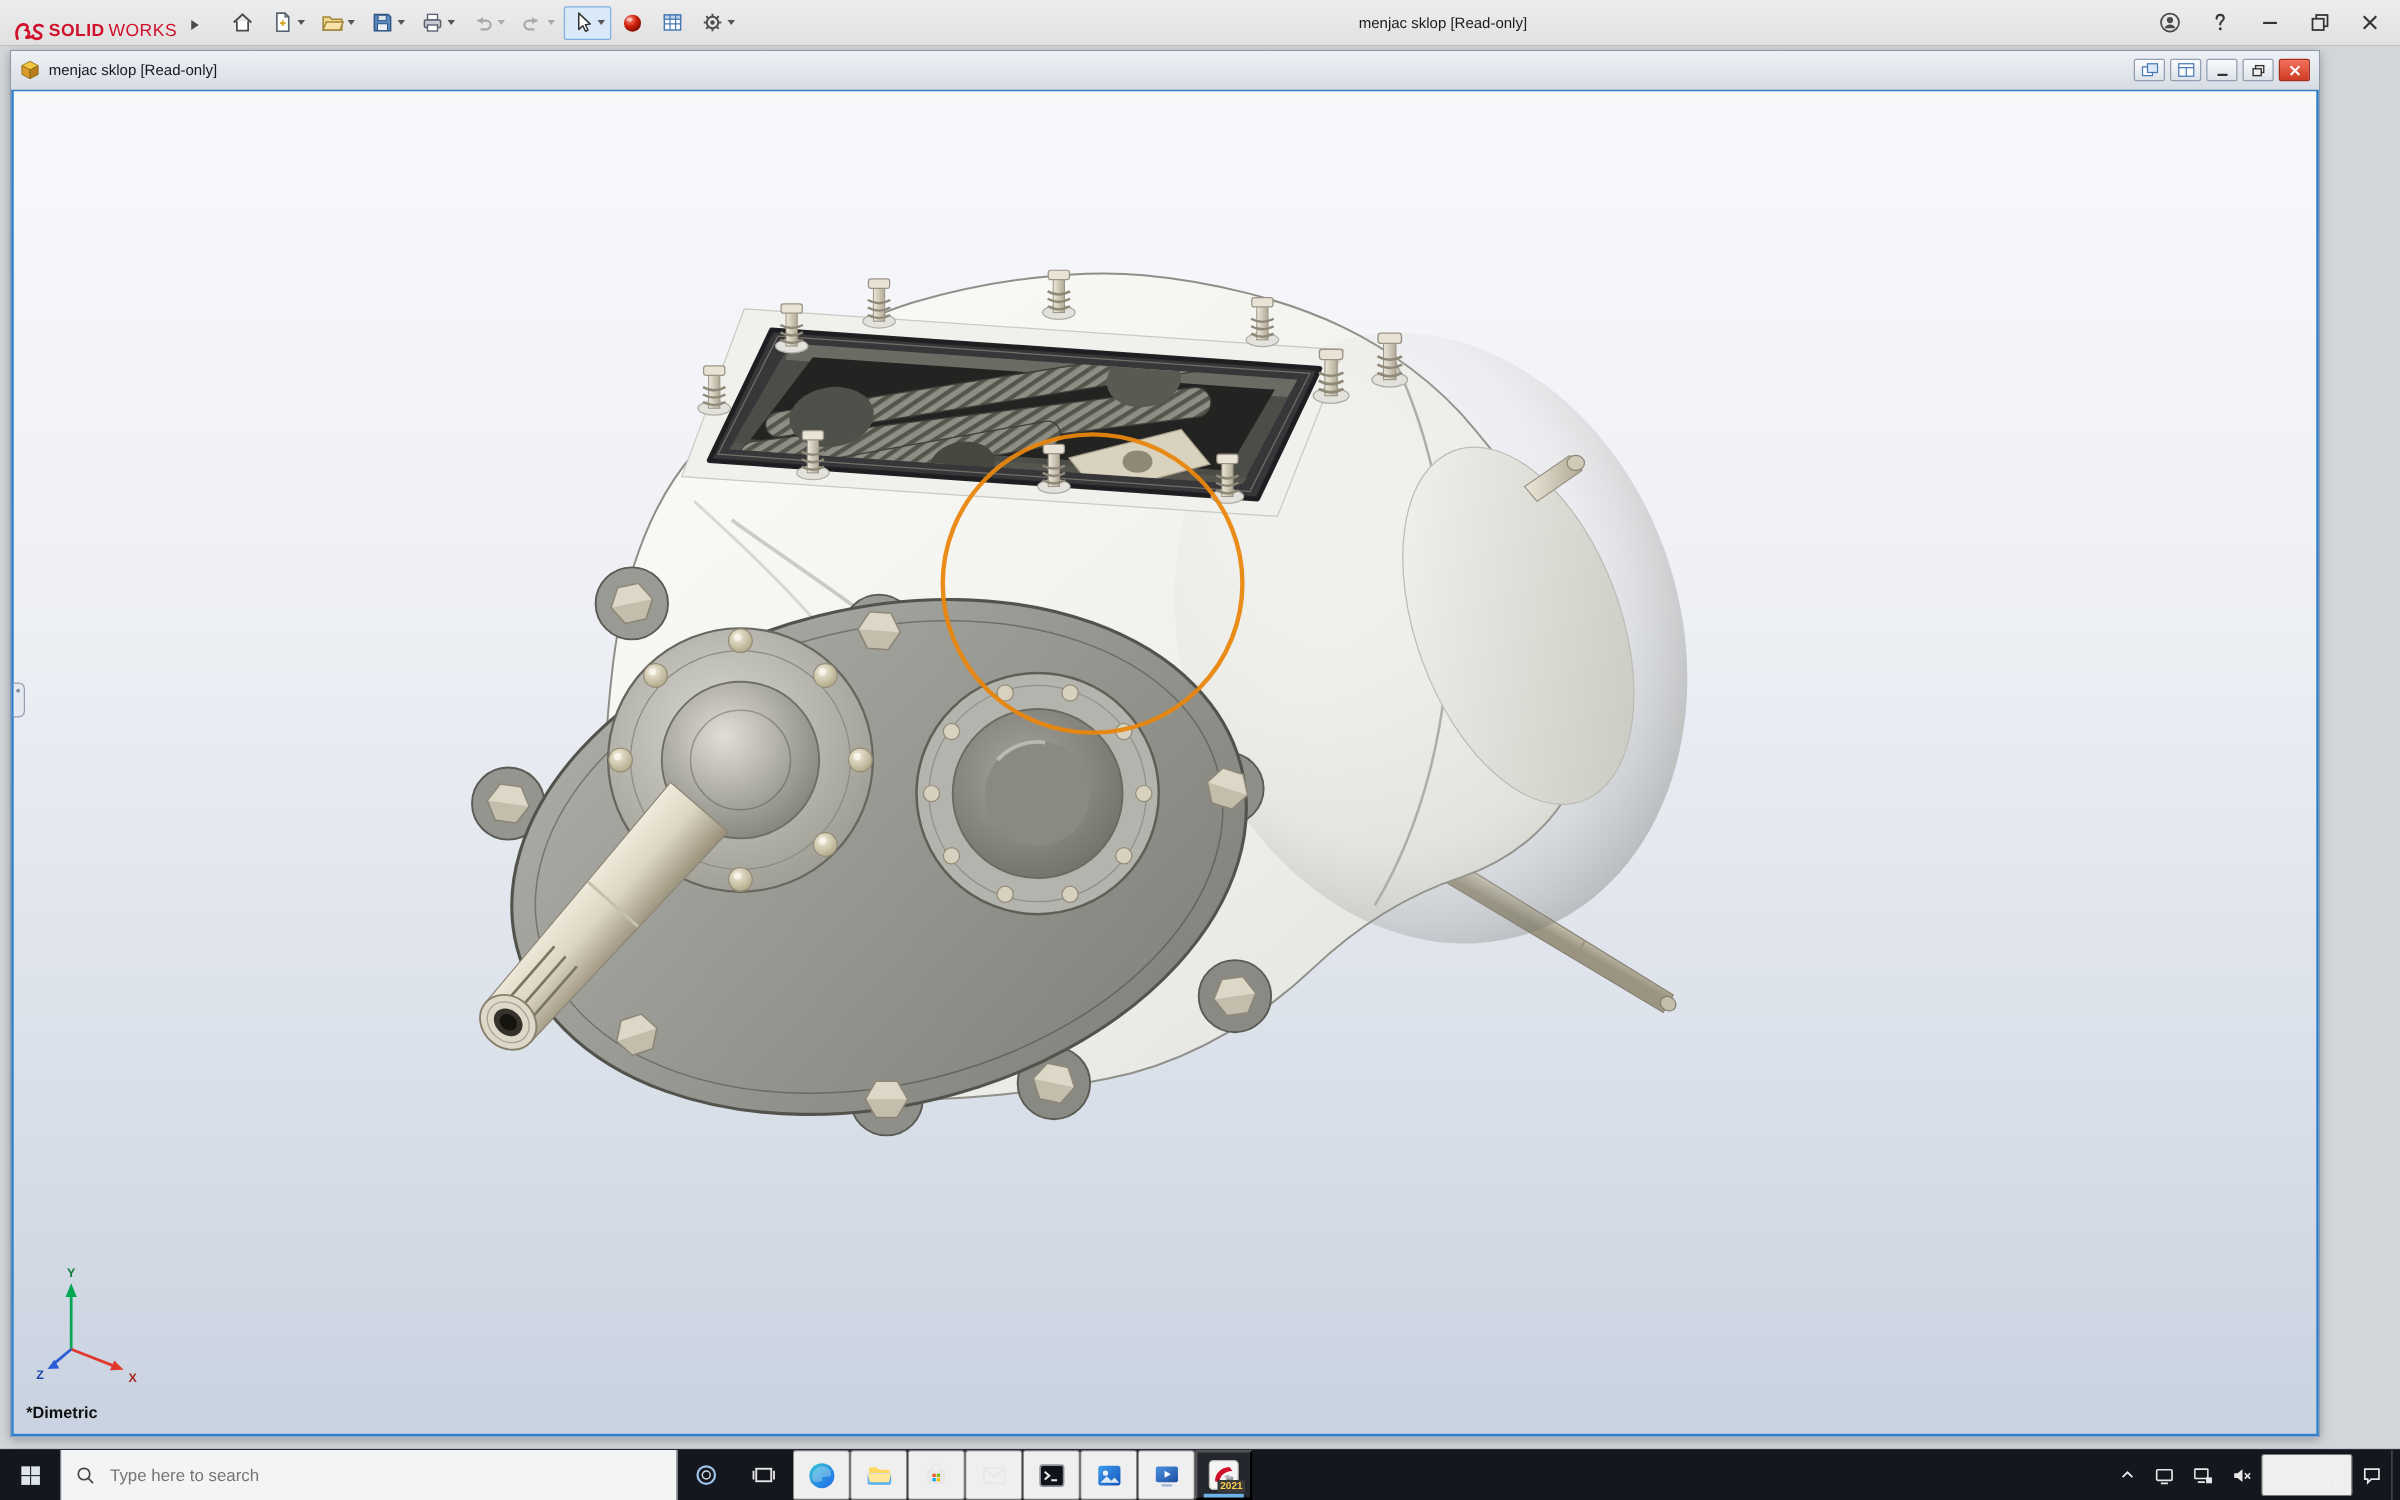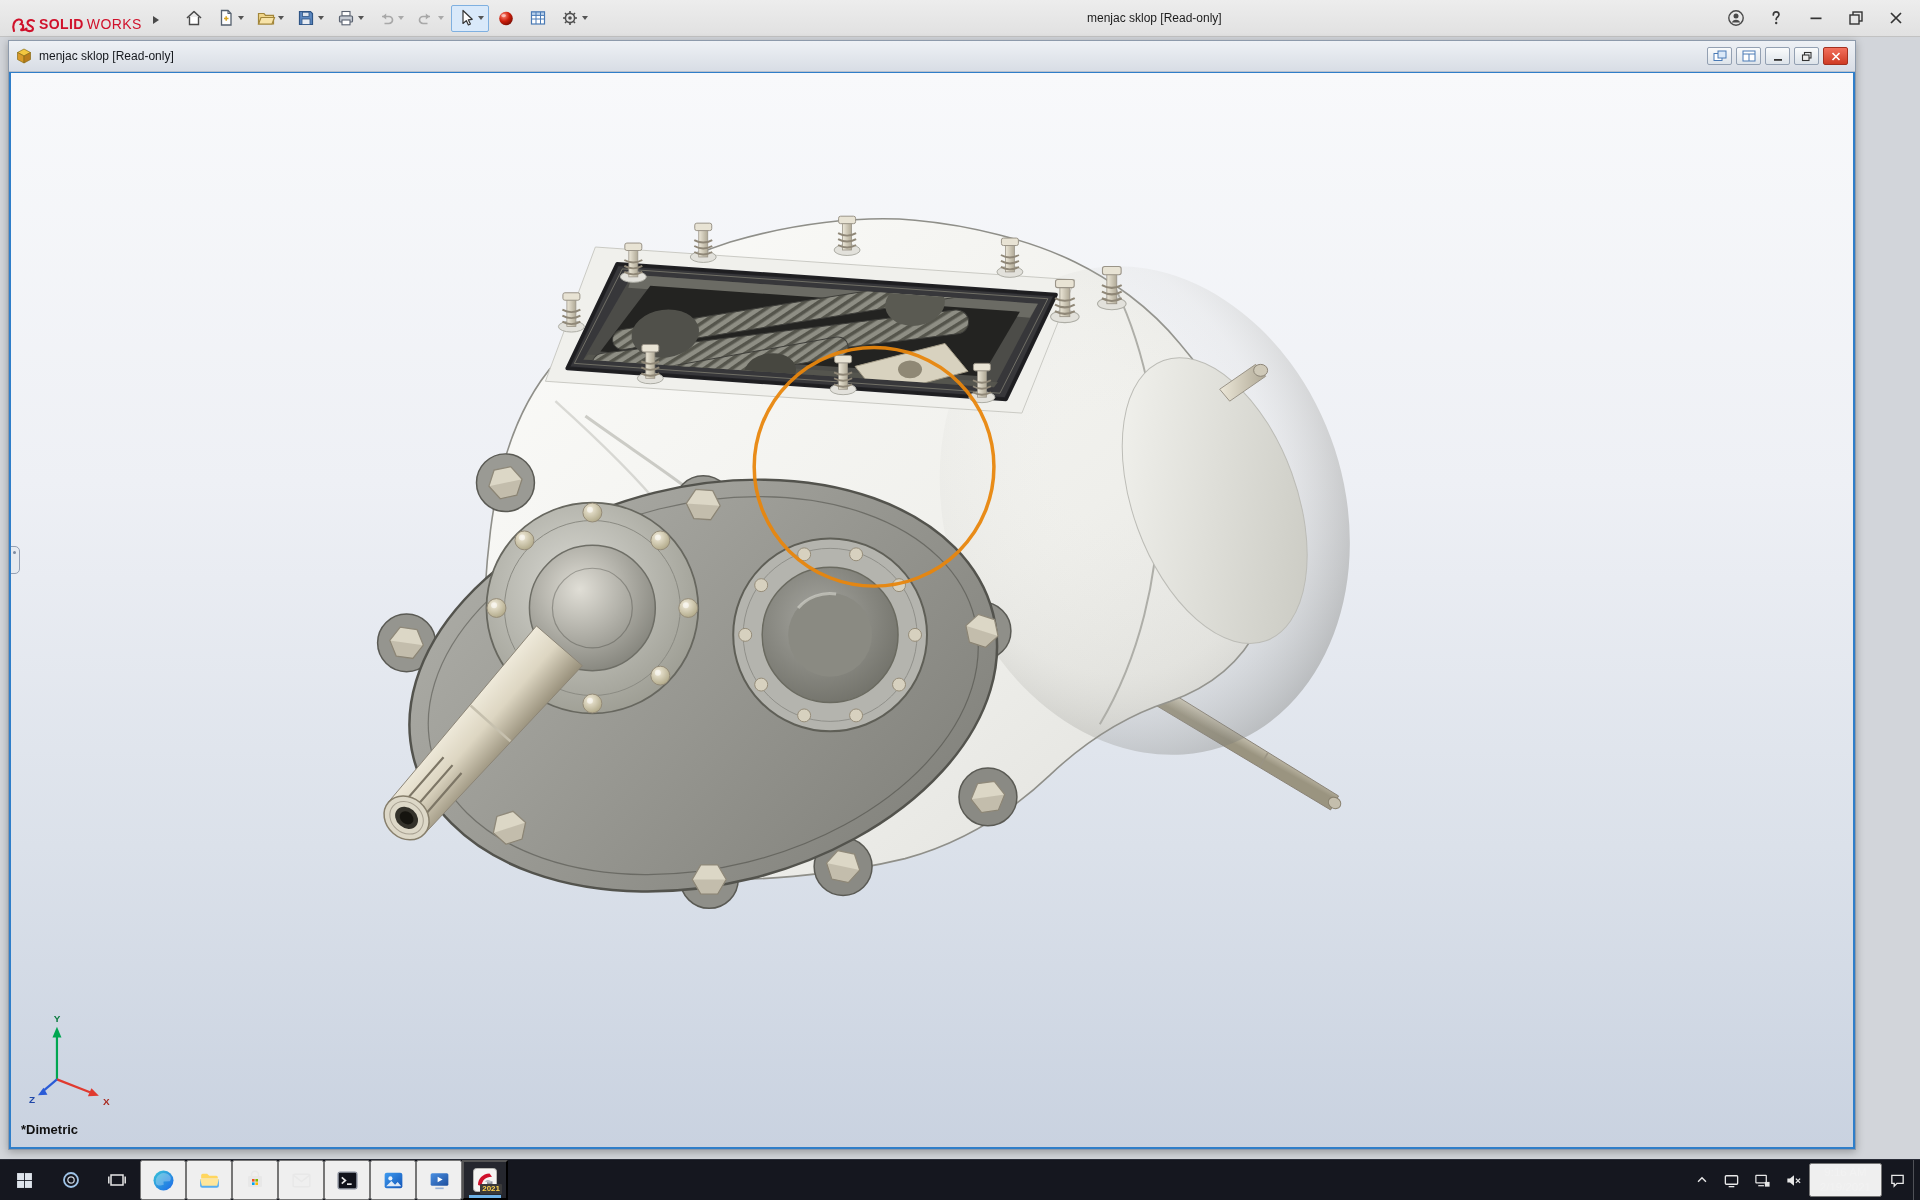--- a/index.html
+++ b/index.html
@@ -454,20 +454,27 @@
   <footer class="taskbar">
     <button class="tk-btn tk-start">
       <svg viewBox="0 0 16 16" style="width:17px;height:17px">
         <rect x="1" y="1" width="6.6" height="6.6" fill="#dfe5ec"></rect>
           <rect x="8.4" y="1" width="6.6" height="6.6" fill="#dfe5ec"></rect>
         <rect x="1" y="8.4" width="6.6" height="6.6" fill="#dfe5ec"></rect>
           <rect x="8.4" y="8.4" width="6.6" height="6.6" fill="#dfe5ec"></rect>
       </svg>
     </button>
 
+    <div class="tk-search">
+      <svg viewBox="0 0 20 20" style="width:17px;height:17px;flex:none">
+        <circle cx="8.5" cy="8.5" r="5.4" fill="none" stroke="#444" stroke-width="1.6"></circle>
+        <line x1="12.6" y1="12.6" x2="17" y2="17" stroke="#444" stroke-width="1.6"></line>
+      </svg>
+      <input type="text" placeholder="Type here to search" style="">
+    </div>
 
     <button class="tk-btn">
       <svg viewBox="0 0 20 20" style="width:20px;height:20px">
         <circle cx="10" cy="10" r="7" fill="none" stroke="#9fc4e8" stroke-width="1.8"></circle>
         <circle cx="10" cy="10" r="3.2" fill="none" stroke="#cfd8e2" stroke-width="1.2"></circle>
       </svg>
     </button>
     <button class="tk-btn">
       <svg viewBox="0 0 20 20" style="width:20px;height:20px">
         <rect x="4" y="5" width="12" height="10" fill="none" stroke="#e6e6e6" stroke-width="1.5"></rect>

